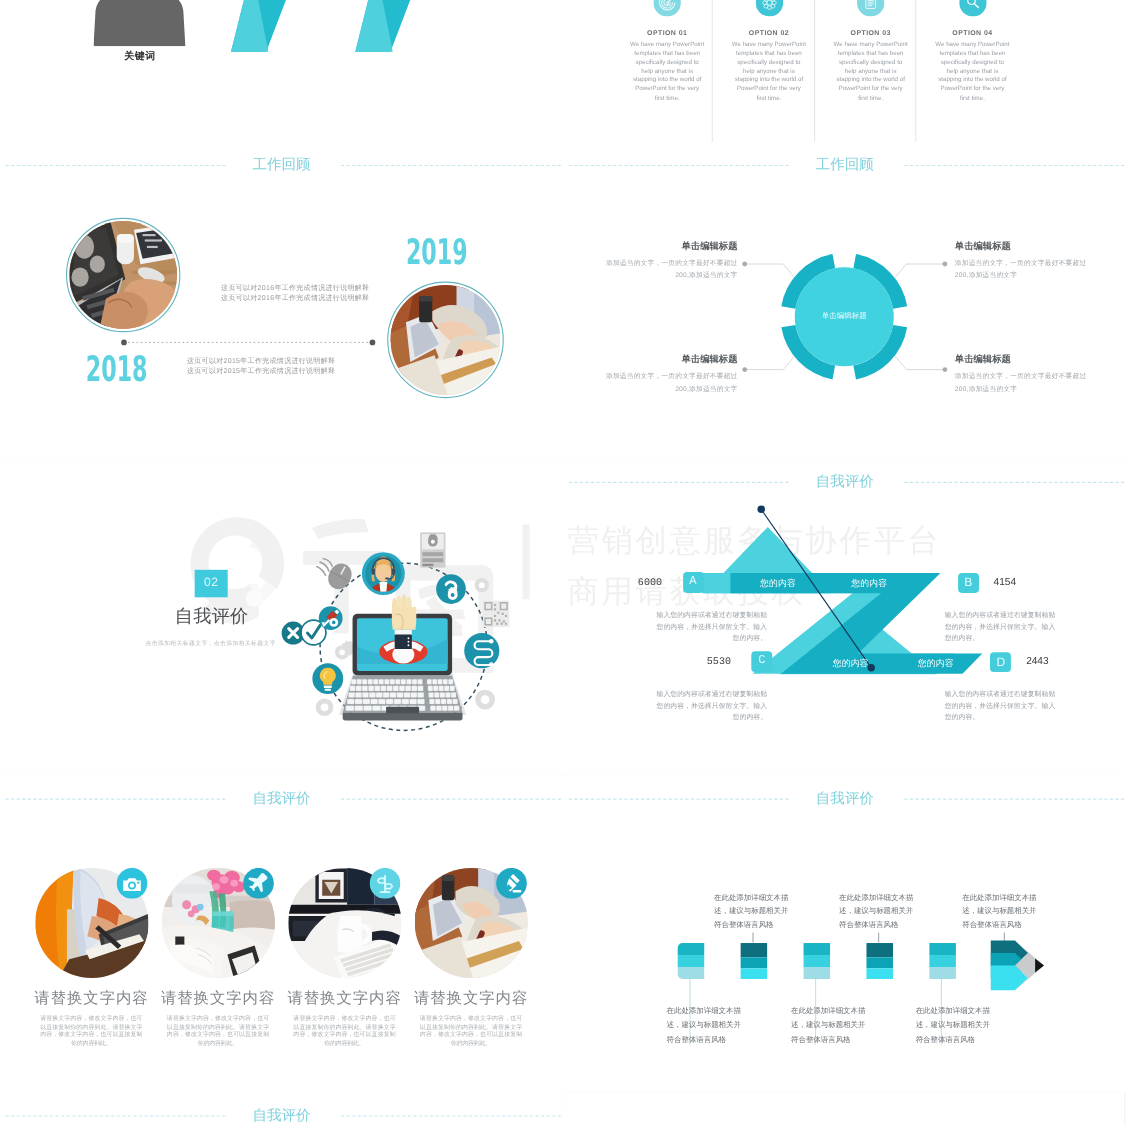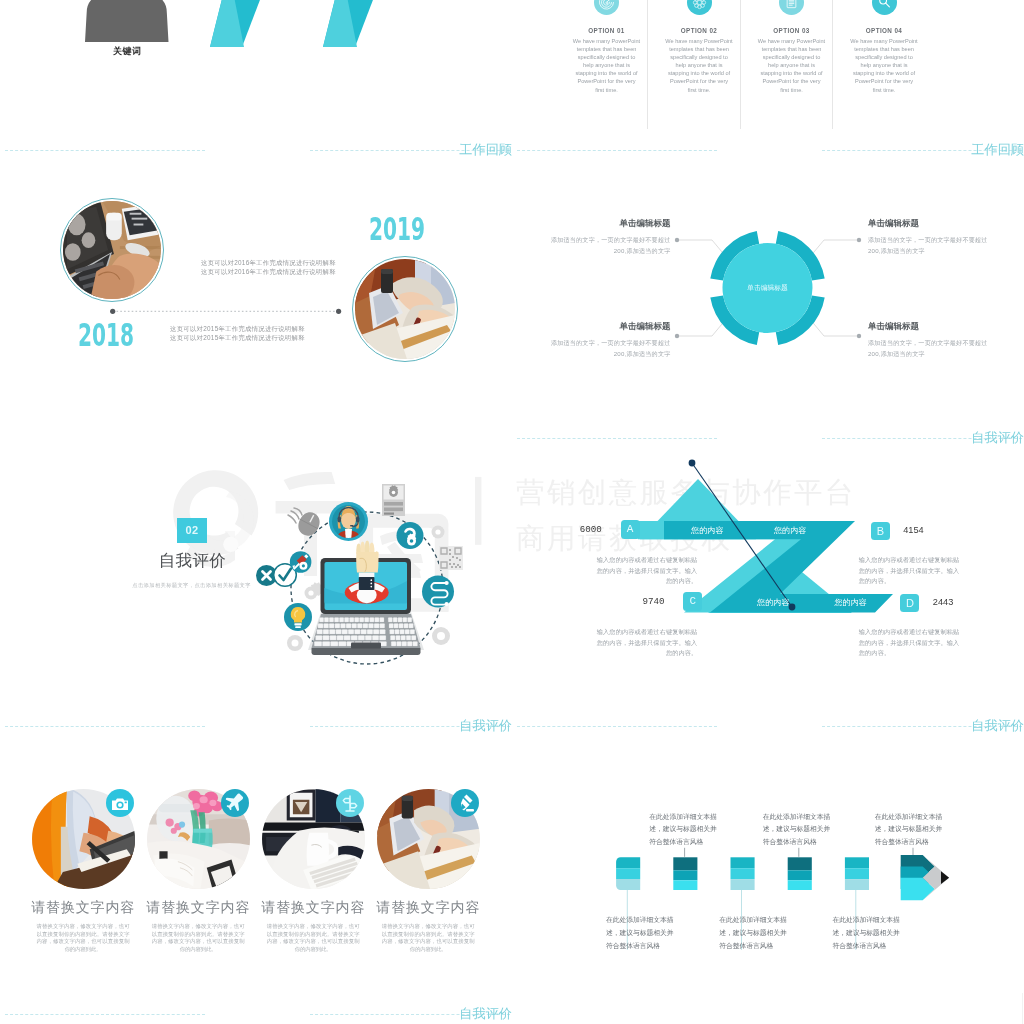--- a/index.html
+++ b/index.html
@@ -10,21 +10,21 @@
   .sheet{position:absolute;left:0;top:0;width:1024px;height:1024px;background:#ffffff;}
   .slide{position:absolute;width:512px;height:288px;background:#fff;overflow:hidden;}
   .rowline{position:absolute;left:0;width:1024px;height:1px;background:#ececec;}
   .colline{position:absolute;top:0;width:1px;height:1024px;background:#f2f2f2;}
 
   
   .shd{position:absolute;left:0;top:0;width:512px;height:40px;}
   .shd .dash{position:absolute;top:21px;height:0;border-top:1px dashed #c5e8ee;}
   .shd .dl{left:5px;width:200px;}
   .shd .dr{right:2px;width:200px;}
-  .shd .ttl{position:absolute;left:0;right:0;top:13px;text-align:right;
+  .shd .ttl{position:absolute;left:0;right:0;top:13px;text-align:center;
      font-size:13.2px;color:#7fd1dd;letter-spacing:0px;line-height:16px;}
 
   
   .optcol{position:absolute;top:149px;width:92px;}
   .opt-ic{width:25px;height:25px;margin:0 auto;}
   .opt-t{margin-top:11px;text-align:center;font-size:6.3px;letter-spacing:0.4px;
      color:#6a6e73;font-weight:bold;line-height:9px;}
   .opt-b{margin-top:2px;text-align:center;font-size:5.6px;line-height:8.1px;color:#9ba1a7;
      white-space:pre-line;}
   .optsep{position:absolute;top:159px;width:1px;height:133px;background:#e6e6e6;}
@@ -62,21 +62,21 @@
   .zitem.c3 .zhead{right:-4.8px;}
   .zitem.c4 .zhead{left:41.6px;}
   .zhead{position:absolute;top:-17.7px;height:19px;line-height:19px;white-space:nowrap;}
   .zbadge{display:inline-block;width:19px;height:18.5px;line-height:18.5px;text-align:center;
      background:#45cddc;color:#e6fbff;border-radius:3.5px;font-size:11px;vertical-align:middle;font-weight:300;}
   .zval{font-size:9.2px;color:#3b3b3b;vertical-align:middle;padding:0 9px;}
   .zbody{margin-top:17.4px;font-size:6.2px;line-height:10.4px;color:#9aa0a6;white-space:pre-line;letter-spacing:.1px;}
 
   
   .sec-num{position:absolute;left:177px;top:101px;width:30px;height:25px;background:#3fcade;
-     color:#dff8fc;font-size:11px;line-height:25px;text-align:center;font-weight:700;letter-spacing:.5px;}
+     color:#dff8fc;font-size:11px;line-height:25px;text-align:center;font-weight:400;letter-spacing:.5px;}
   .sec-ttl{position:absolute;left:158.8px;top:135px;font-size:16.5px;line-height:17px;color:#4d5053;letter-spacing:.3px;}
   .sec-sub{position:absolute;left:131.6px;top:164px;width:120px;text-align:center;font-size:5.3px;
      color:#b4b8bb;line-height:8px;letter-spacing:.35px;white-space:nowrap;}
   .dn-center{position:absolute;left:195.5px;top:153px;width:120px;text-align:center;
      font-size:6.8px;color:#eafaff;line-height:12px;}
   .dn-lbl{position:absolute;}
   .dn-t{font-size:8.5px;font-weight:bold;color:#565b5f;line-height:11px;}
   .dn-b{font-size:6.1px;color:#a0a6ab;line-height:11.8px;margin-top:5px;white-space:pre-line;letter-spacing:0.2px;}
   .tl-txt{position:absolute;font-size:6.37px;line-height:9.3px;color:#96999c;white-space:nowrap;letter-spacing:0.28px;}
 </style>
@@ -682,21 +682,21 @@
       <div class="zhead">
         <span class="zbadge">B</span>
         <span class="zval">4154</span>
       </div>
       <div class="zbody">输入您的内容或者通过右键复制粘贴
 您的内容，并选择只保留文字。输入
 您的内容。</div>
     </div>
     <div class="zitem r c3" style="left:81.4px;top:192.8px;width:104px;text-align:right">
       <div class="zhead">
-        <span class="zval">9740</span>
+        <span class="zval">5530</span>
         <span class="zbadge">C</span>
       </div>
       <div class="zbody">输入您的内容或者通过右键复制粘贴
 您的内容，并选择只保留文字。输入
 您的内容。</div>
     </div>
     <div class="zitem l c4" style="left:346.8px;top:192.8px;width:104px;text-align:left">
       <div class="zhead">
         <span class="zbadge">D</span>
         <span class="zval">2443</span>

